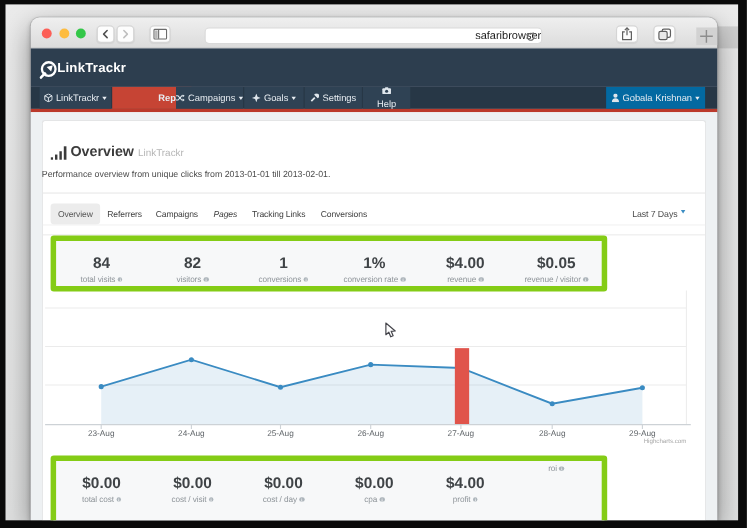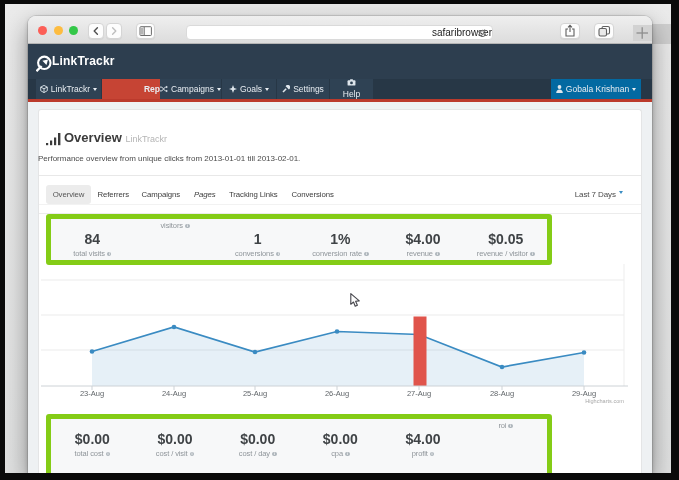--- a/index.html
+++ b/index.html
@@ -197,20 +197,21 @@
         <div class="tab" style="right:18px;color:#4a4a4a;font-size:8px;">Last 7 Days <span class="car" style="display:inline-block;border-top-color:#3b8dc3;margin-top:0;vertical-align:1px;margin-left:1px;"></span></div>
         <div class="abs" style="left:0;top:93.5px;width:602px;height:1px;background:#f2f2f2"></div>
         <div class="abs" style="left:0;top:103px;width:602px;height:1px;background:#ececec"></div>
 
         <div class="statbox" style="top:104px;height:51px;">
           <div class="stat">
               <div class="v">84</div>
               <div class="l">total visits <span class="info">i</span></div>
             </div>
           <div class="stat">
+              <div class="v">82</div>
               <div class="l">visitors <span class="info">i</span></div>
             </div>
           <div class="stat">
               <div class="v">1</div>
               <div class="l">conversions <span class="info">i</span></div>
             </div>
           <div class="stat">
               <div class="v">1%</div>
               <div class="l">conversion rate <span class="info">i</span></div>
             </div>

